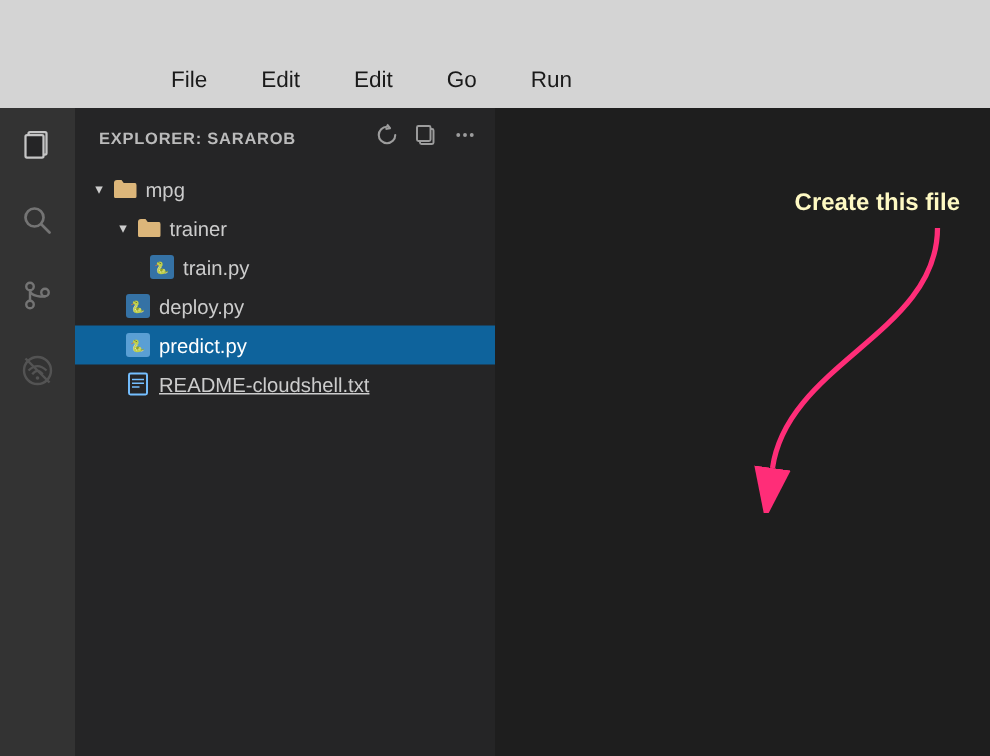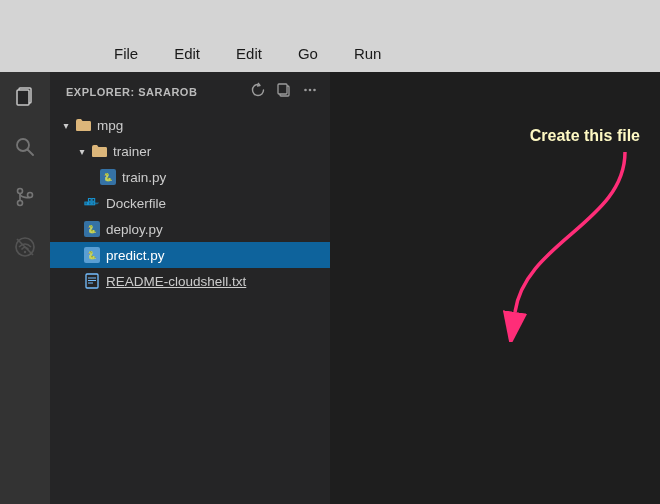--- a/index.html
+++ b/index.html
@@ -304,33 +304,20 @@
           </svg>
         </span>
         <span class="file-label">trainer</span>
       </div>
 
       <div class="tree-item" style="padding-left: 50px;">
         <span class="py-icon">🐍</span>
         <span class="file-label">train.py</span>
       </div>
 
-      <div class="tree-item" style="padding-left: 34px;">
-        <span class="docker-icon">
-          <svg width="18" height="14" viewBox="0 0 18 14">
-            <rect x="1" y="6" width="3" height="3" fill="none" stroke="#1793d1" stroke-width="1.2"></rect>
-            <rect x="5" y="6" width="3" height="3" fill="none" stroke="#1793d1" stroke-width="1.2"></rect>
-            <rect x="9" y="6" width="3" height="3" fill="none" stroke="#1793d1" stroke-width="1.2"></rect>
-            <rect x="5" y="2" width="3" height="3" fill="none" stroke="#1793d1" stroke-width="1.2"></rect>
-            <rect x="9" y="2" width="3" height="3" fill="none" stroke="#1793d1" stroke-width="1.2"></rect>
-            <path d="M16 6.5 C 17 5.5 17 8 15 8.5 L3 9 C 1 9 0.5 7 2 6.5" fill="#1793d1" opacity="0.6"></path>
-          </svg>
-        </span>
-        <span class="file-label">Dockerfile</span>
-      </div>
 
       <div class="tree-item" style="padding-left: 34px;">
         <span class="py-icon">🐍</span>
         <span class="file-label">deploy.py</span>
       </div>
 
       <div class="tree-item selected" style="padding-left: 34px;">
         <span class="py-icon" style="background:#5a9fd4;">🐍</span>
         <span class="file-label">predict.py</span>
       </div>

